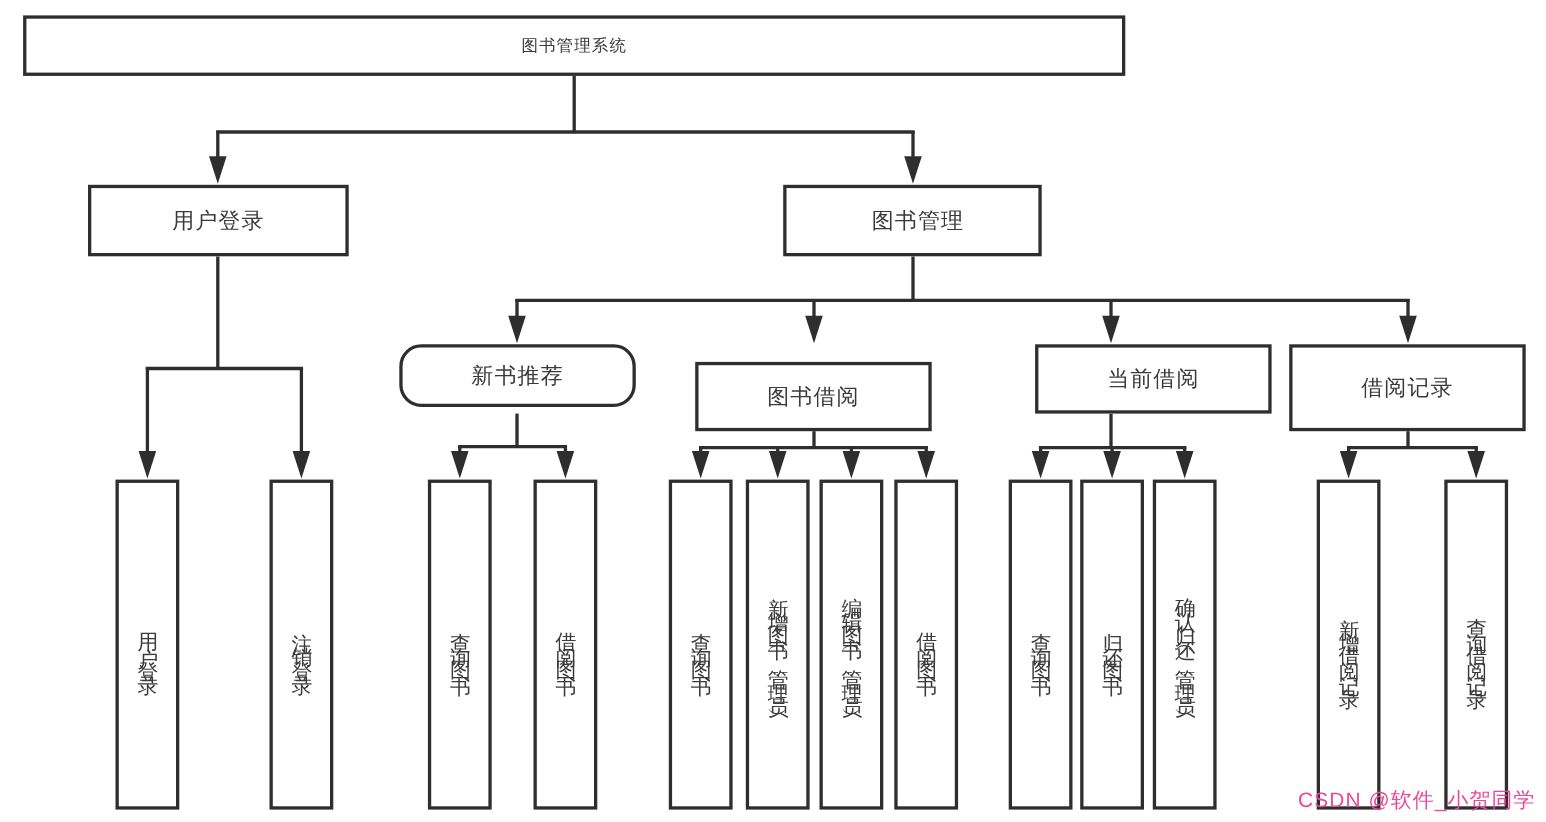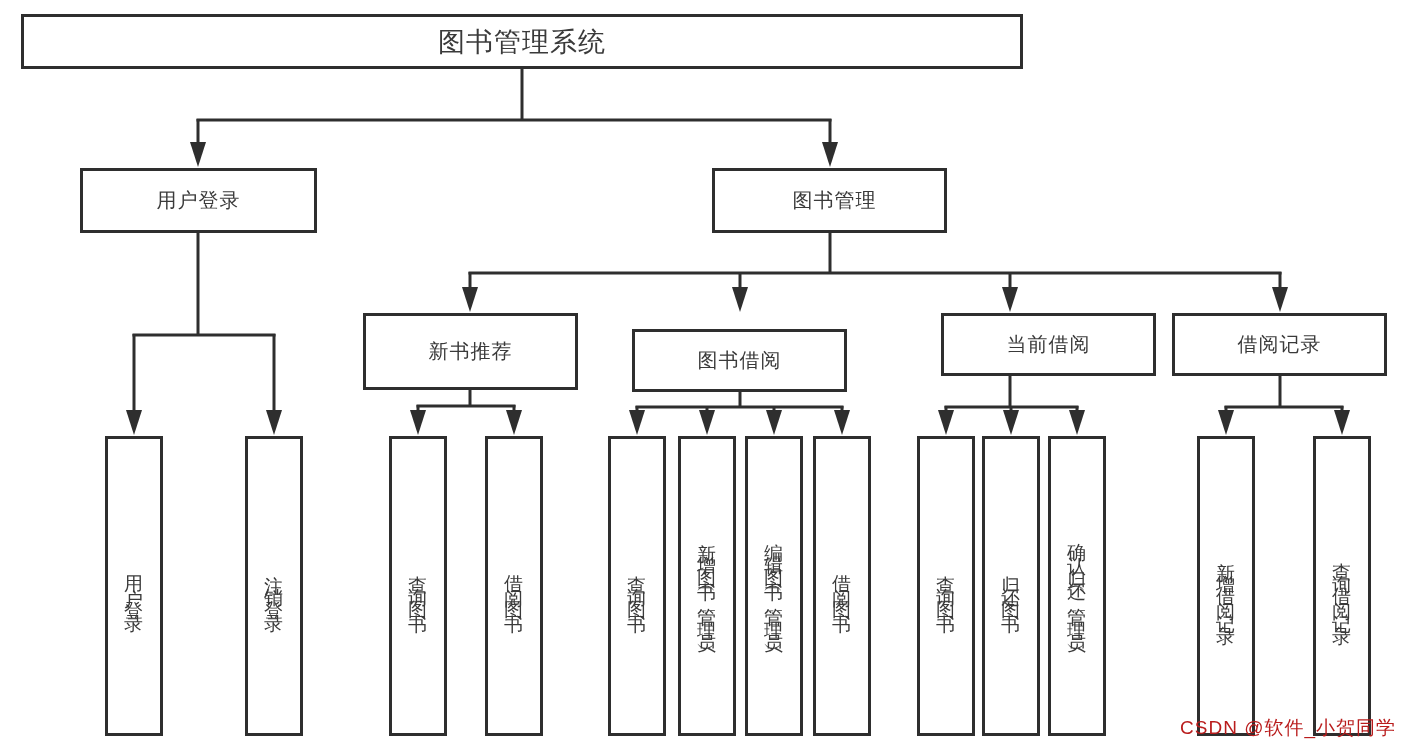--- a/index.html
+++ b/index.html
@@ -6,47 +6,47 @@
   #stage{
     position:relative;width:1405px;height:747px;background:#ffffff;overflow:hidden;
     font-family:"Liberation Sans","DejaVu Sans",sans-serif;color:#3a3a3a;
   }
   #wires{position:absolute;left:0;top:0;width:1405px;height:747px;}
   .hbox{
     position:absolute;box-sizing:border-box;border:3px solid #2e2e2e;background:#ffffff;
     display:flex;align-items:center;justify-content:center;
     font-size:20px;letter-spacing:1px;white-space:nowrap;
   }
-  .root{font-size:27px;}
+  .root{font-size:15px;}
   .vbox{
     position:absolute;box-sizing:border-box;border:3px solid #2e2e2e;background:#ffffff;
     top:436px;width:58px;height:300px;
     display:flex;align-items:center;justify-content:center;
   }
   .vtext{
     writing-mode:vertical-rl;text-orientation:mixed;
     font-size:19px;line-height:1;letter-spacing:13px;white-space:nowrap;
   }
   
   .n-root   {left:21px;  top:14px;  width:1002px;height:55px;}
   .n-login  {left:80px;  top:168px; width:237px; height:65px;}
   .n-mgmt   {left:712px; top:168px; width:235px; height:65px;padding-left:10px;}
-  .n-new    {left:363px; top:313px; width:215px; height:77px;}
+  .n-new    {left:363px; top:313px; width:215px; height:57px;border-radius:20px;}
   .n-borrow {left:632px; top:313px; width:215px; height:63px;margin-top:16px;}
   .n-current{left:902px; top:313px; width:215px; height:63px;margin-left:39px;}
-  .n-record {left:1172px;top:313px; width:215px; height:63px;}
+  .n-record {left:1172px;top:313px; width:215px; height:79px;}
   
   .v1 {left:105px;}  .v2 {left:245px;}
   .v3 {left:389px;}  .v4 {left:485px;}
   .v5 {left:608px;}  .v6 {left:678px;}  .v7 {left:745px;}  .v8 {left:813px;}
   .v9 {left:917px;}  .v10{left:982px;}  .v11{left:1048px;}
   .v12{left:1197px;} .v13{left:1313px;}
   #watermark{
     position:absolute;right:9px;bottom:6px;z-index:5;
-    font-size:19px;color:#b91c1c;letter-spacing:1px;white-space:nowrap;
+    font-size:19px;color:#ec4899;letter-spacing:1px;white-space:nowrap;
   }
 </style>
 </head>
 <body>
 
 <div id="stage">
 
   <svg id="wires" viewBox="0 0 1405 747" xmlns="http://www.w3.org/2000/svg">
     <g stroke="#2e2e2e" stroke-width="3" fill="none">
 

